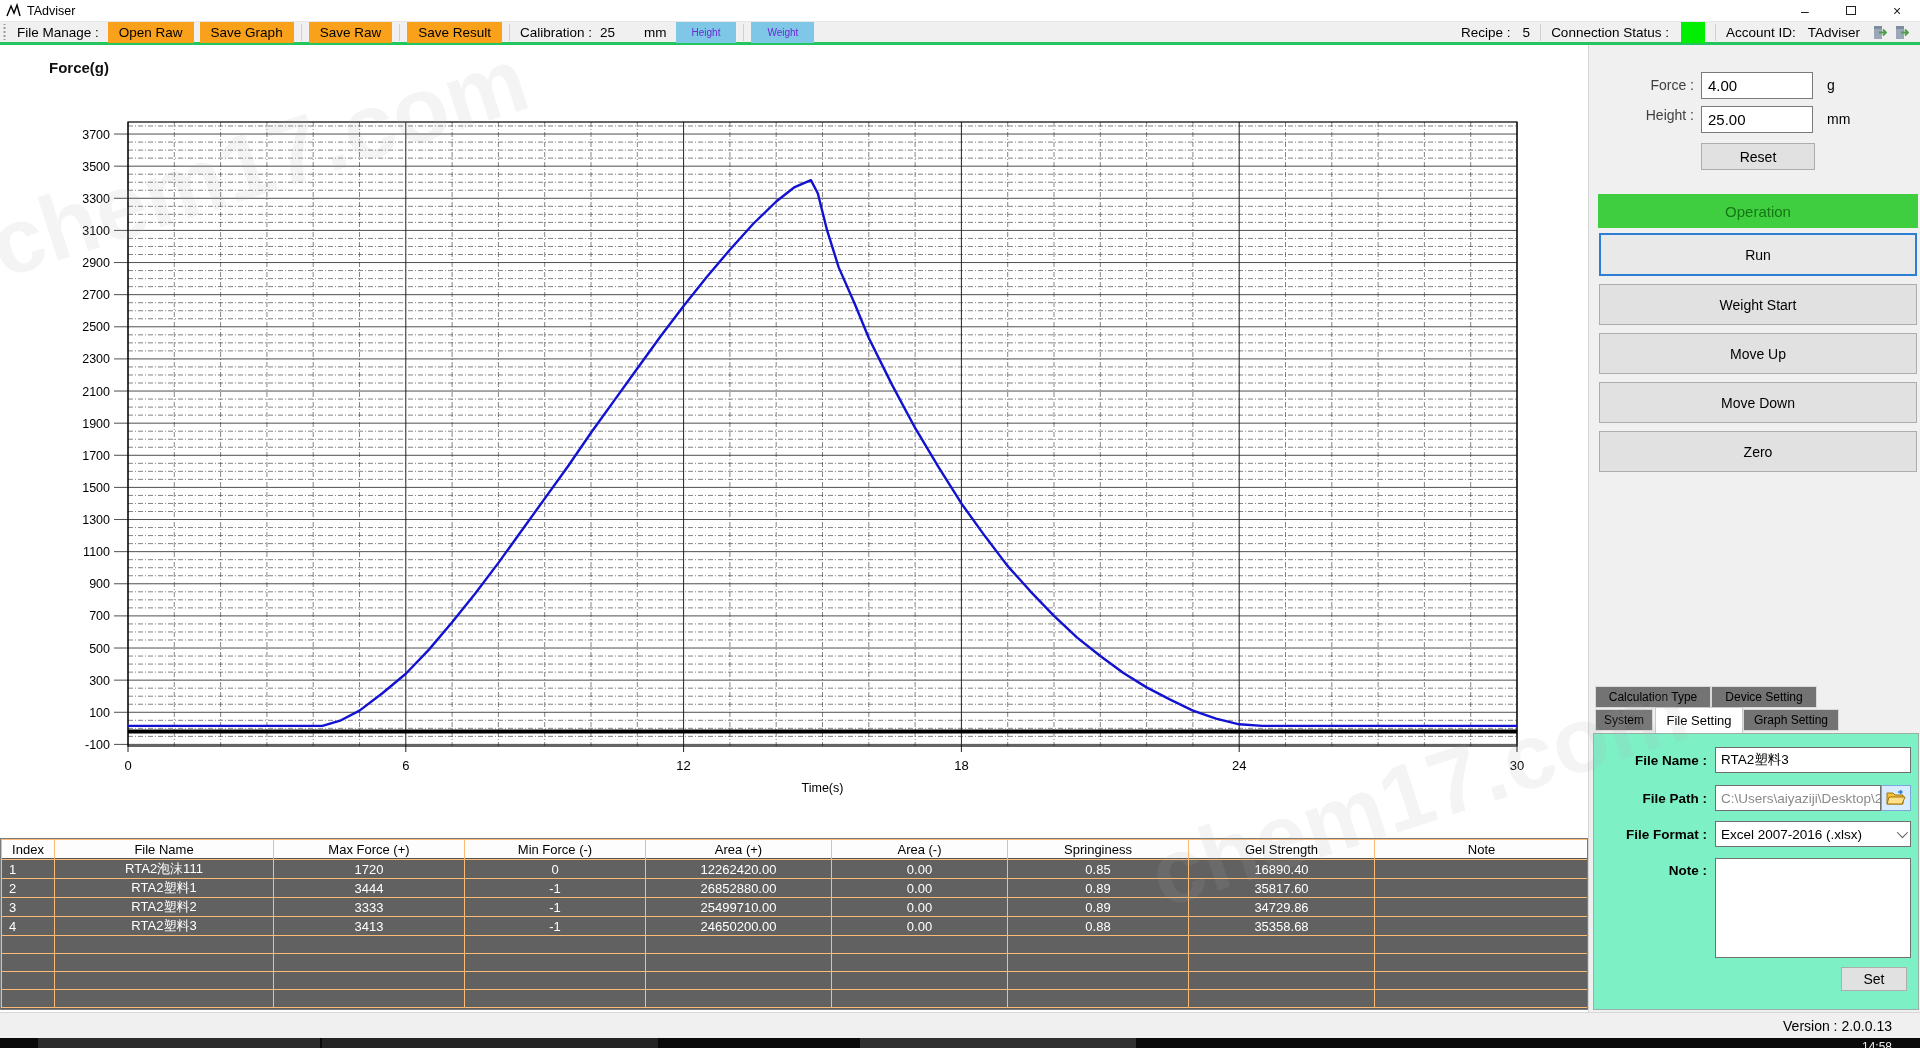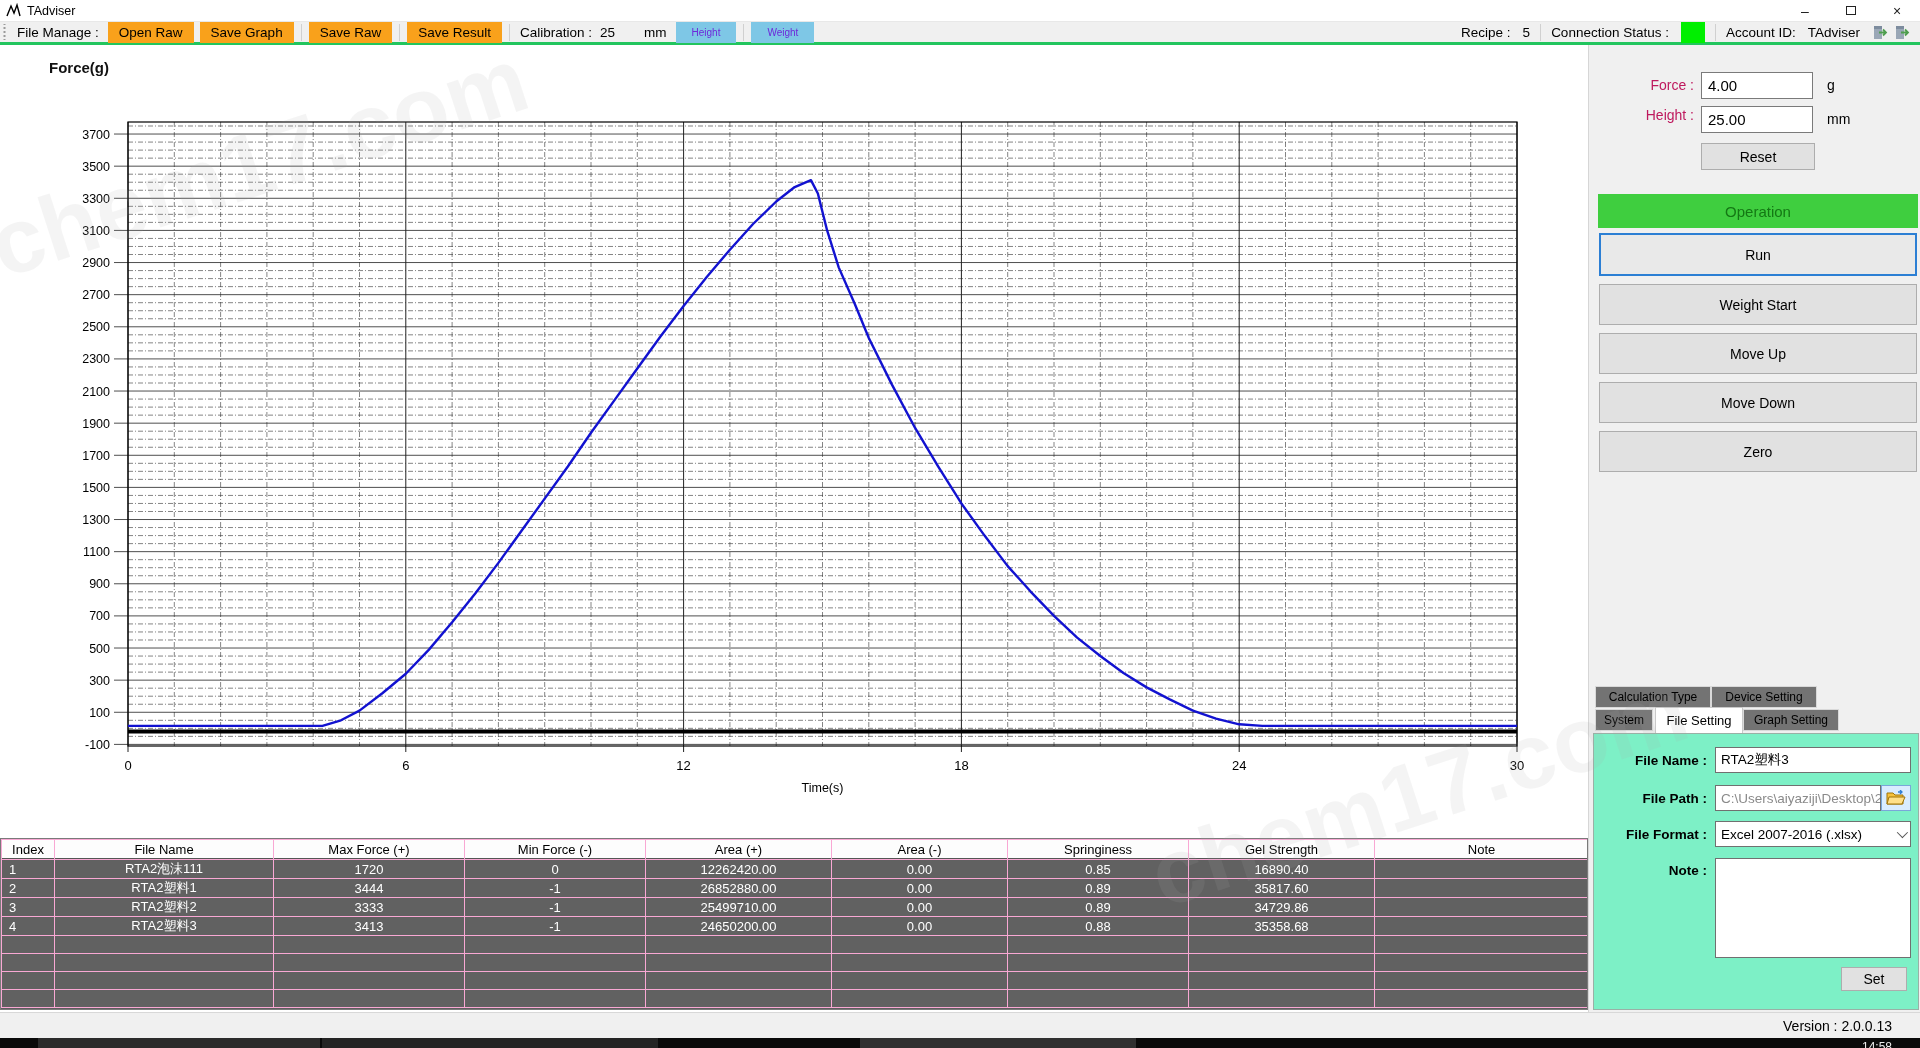--- a/index.html
+++ b/index.html
@@ -40,34 +40,34 @@
   #chart-svg{position:absolute;left:0;top:0;}
 
   
   .watermark{position:absolute;font-size:92px;font-weight:bold;color:#aaa;opacity:.12;
     transform:rotate(-18deg);pointer-events:none;white-space:nowrap;z-index:5;}
 
   
   .table-area{position:absolute;left:0;top:838px;width:1588px;height:172px;
     border:1px solid #7a7a7a;background:#5e5e5e;overflow:hidden;}
   table.results{border-collapse:separate;border-spacing:1px;width:1588px;
-    font-size:13px;table-layout:fixed;background:#f9a8d4;}
+    font-size:13px;table-layout:fixed;background:#fdba74;}
   table.results th{background:#fdfdfd;color:#000;font-weight:normal;height:19px;
     border-bottom:1px solid #555;padding:0 4px;overflow:hidden;white-space:nowrap;}
   table.results td{background:#616161;color:#fff;height:17px;text-align:center;
     padding:0 4px;overflow:hidden;white-space:nowrap;}
   table.results td:first-child{text-align:left;padding-left:7px;}
   col.c-index{width:52px;}  col.c-name{width:218px;} col.c-max{width:190px;}
   col.c-min{width:180px;}   col.c-ap{width:185px;}   col.c-an{width:175px;}
   col.c-spr{width:180px;}   col.c-gel{width:185px;}  col.c-note{width:auto;}
 
   
   .right-panel{position:absolute;left:1588px;top:45px;width:332px;height:967px;
     background:#f0f0f0;border-left:1px solid #d6d6d6;font-size:14px;}
-  .rp-label{position:absolute;text-align:right;color:#be185d;}
+  .rp-label{position:absolute;text-align:right;color:#404040;}
   .rp-input{position:absolute;border:1px solid #7a7a7a;background:#fff;font-size:15px;
     font-family:inherit;padding:0 6px;}
   .rp-unit{position:absolute;font-size:14px;}
   .btn-std{position:absolute;background:#e1e1e1;border:1px solid #adadad;font-size:14px;
     font-family:inherit;cursor:default;color:#000;}
   .btn-operation{position:absolute;left:9px;width:320px;top:149px;height:34px;
     background:#3fce3f;color:#147814;border:none;font-size:15px;font-family:inherit;}
   .btn-run{left:10px;width:318px;top:188px;height:43px;background:#e9e9e9;
     border:2px solid #2c7fd4;}
   .tab{position:absolute;background:#737373;border:1px solid #d9d9d9;height:22px;

